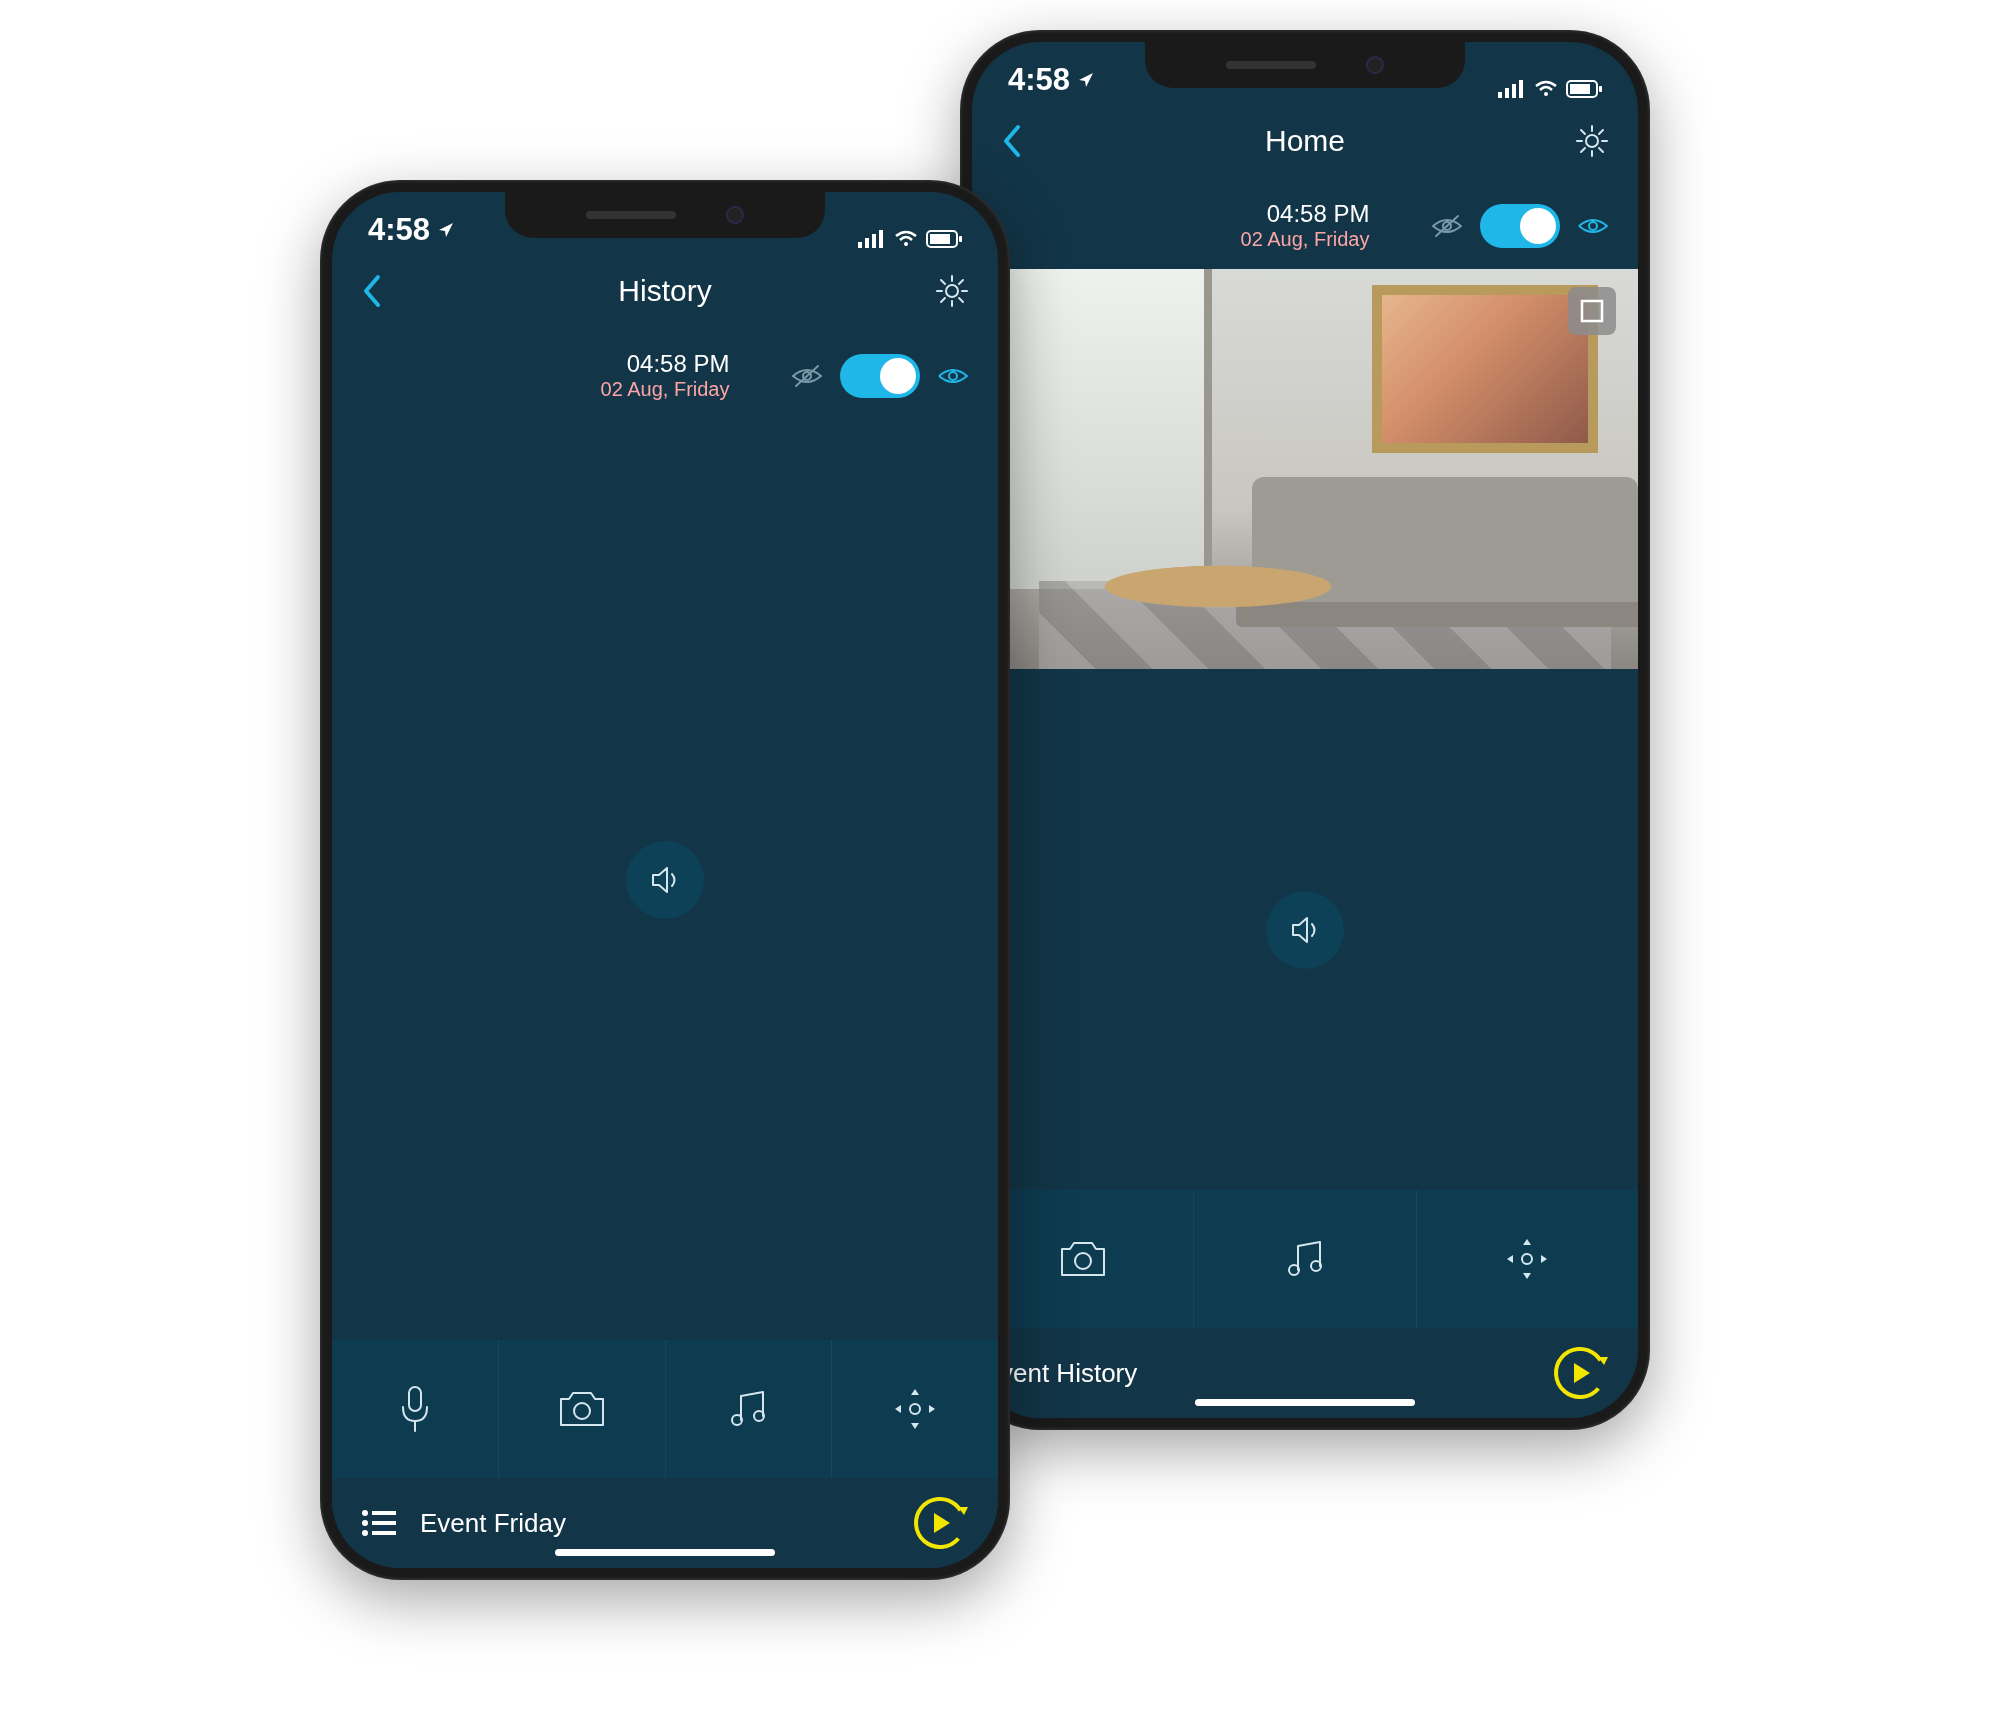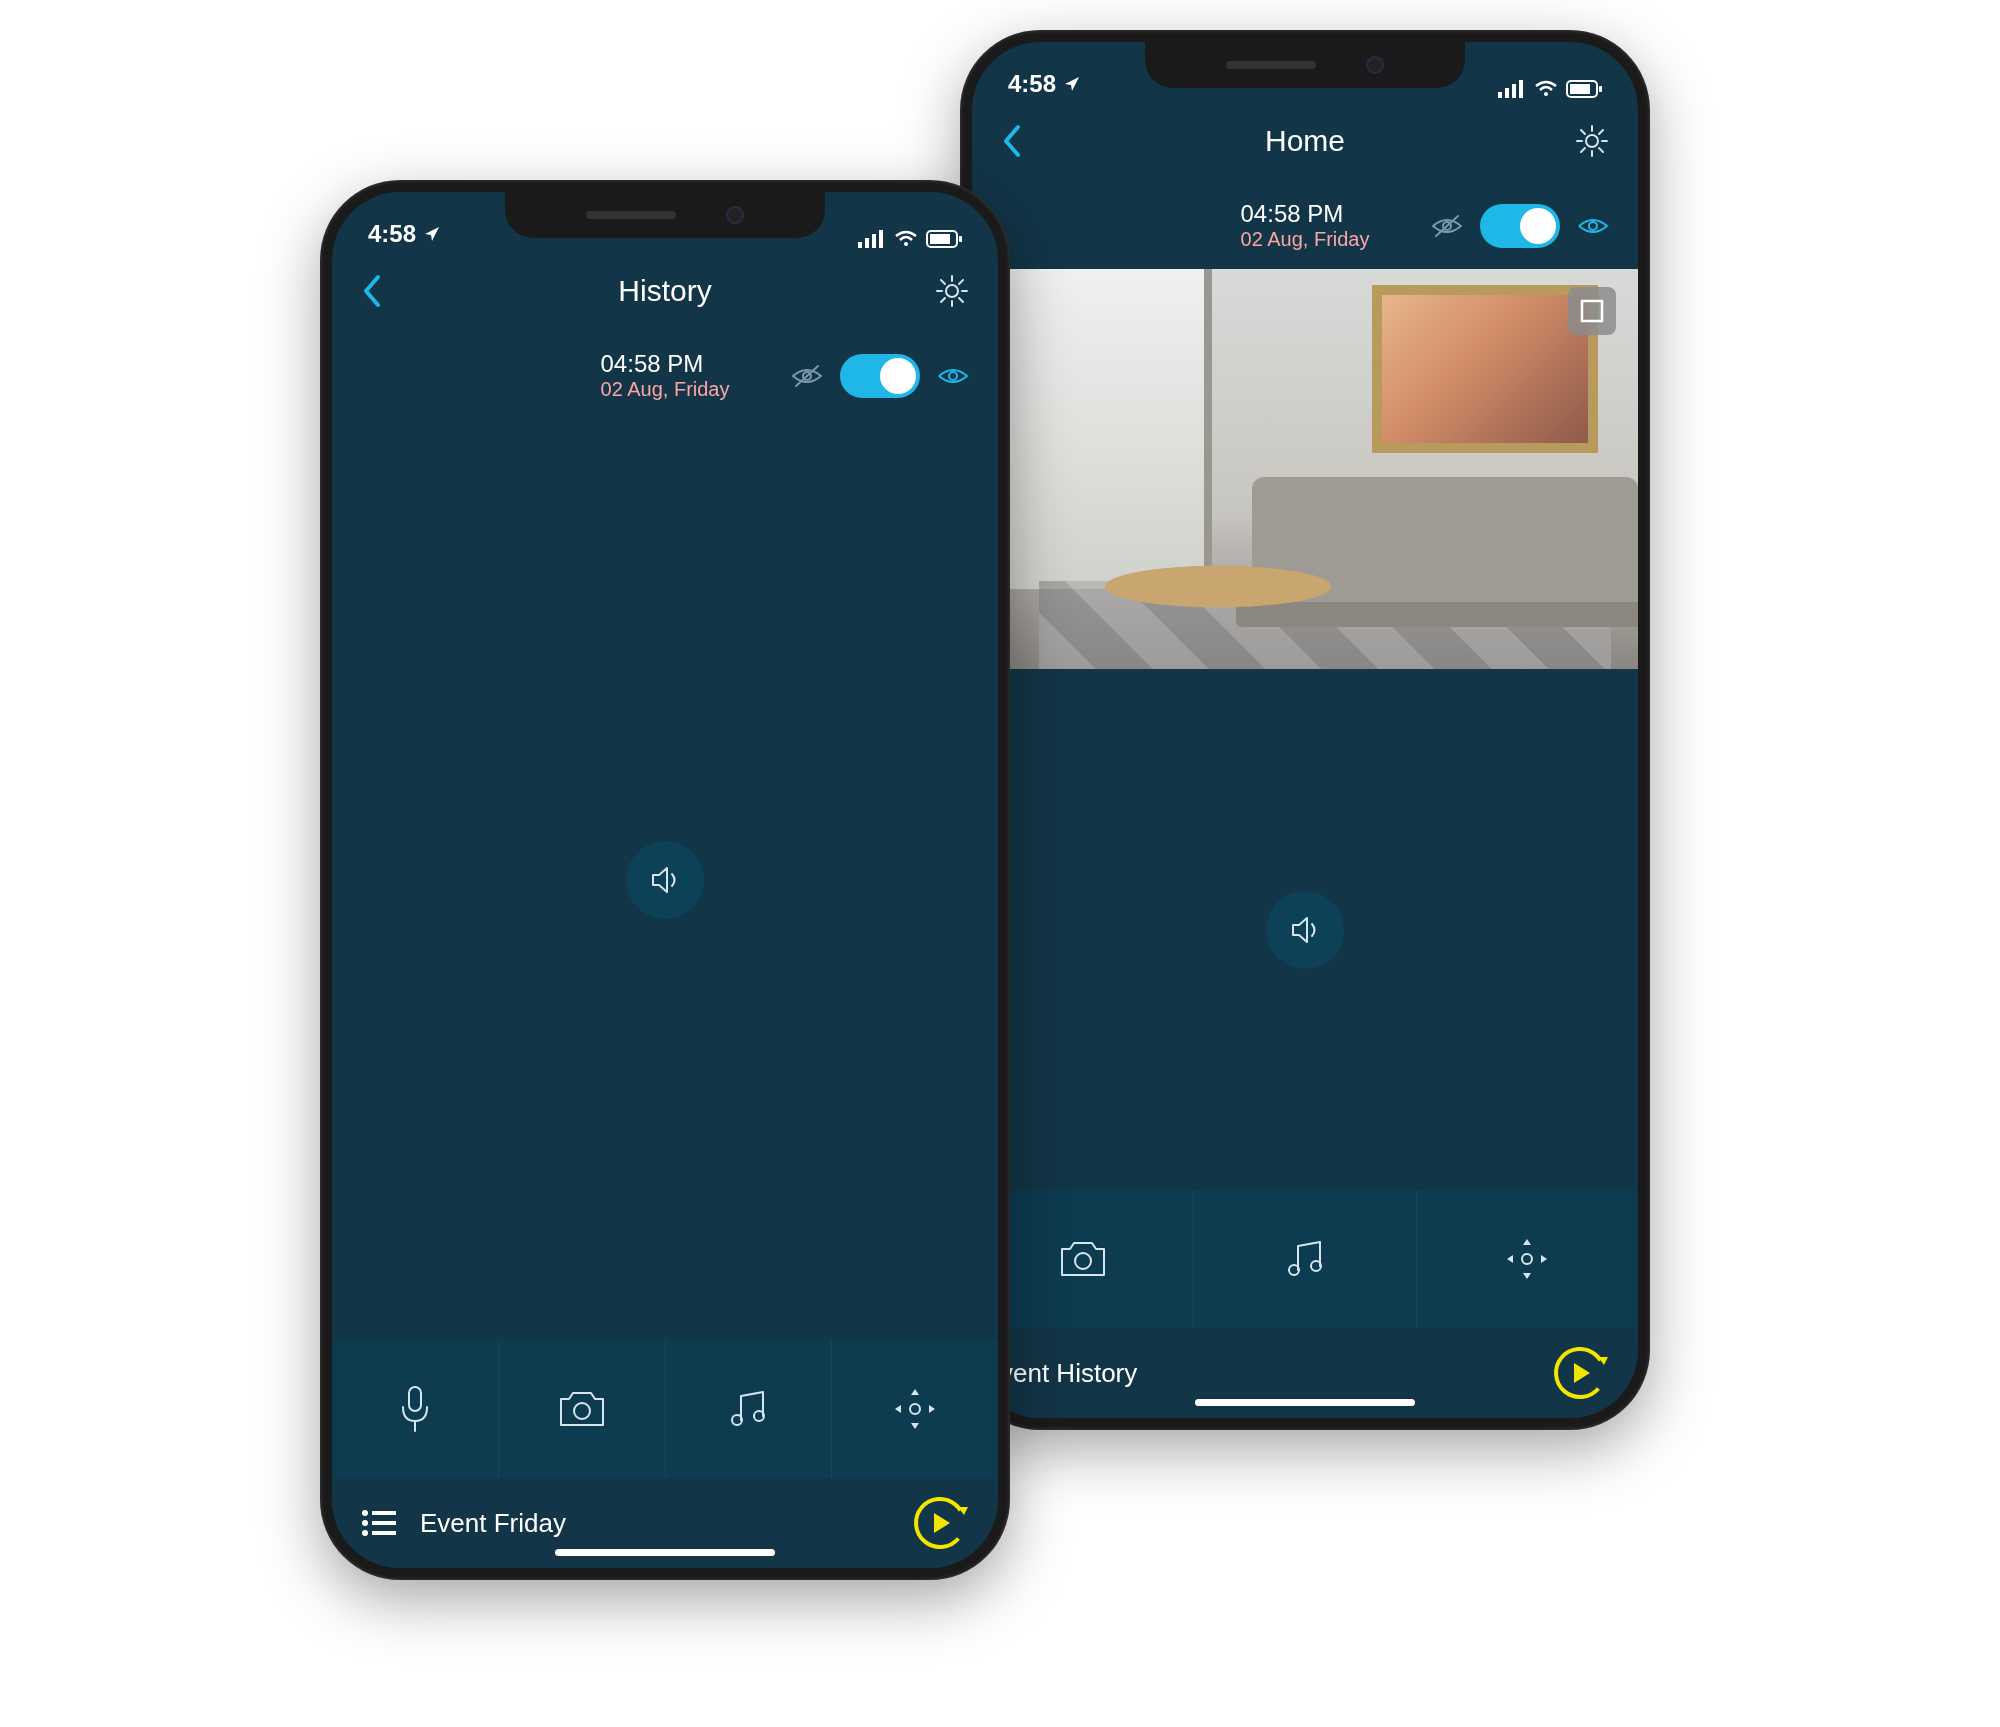--- a/index.html
+++ b/index.html
@@ -50,42 +50,42 @@
     content:"";
     width:14px; height:14px; background:#222; border: 2px solid #2a2a4a; border-radius:50%;
   }
   .status-bar {
     height: 60px;
     display: flex;
     justify-content: space-between;
     align-items: flex-end;
     padding: 0 36px 4px;
     color: #fff;
-    font-size: 24px;
+    font-size: 31px;
     font-weight: 600;
   }
   .status-left { display:flex; align-items:center; gap:6px;}
   .status-right { display:flex; align-items:center; gap:8px;}
   .nav-bar {
     height: 78px;
     display: flex;
     align-items: center;
     justify-content: space-between;
     padding: 0 28px;
   }
   .nav-title { color:#fff; font-size: 30px; font-weight:500; position:absolute; left:50%; transform:translateX(-50%);}
   .time-row {
     display:flex;
     align-items:center;
     justify-content: center;
     gap: 28px;
     padding: 20px 28px 18px;
     position: relative;
   }
-  .time-block { text-align:left; }
+  .time-block { text-align:right; }
   .time { color:#fff; font-size:24px; }
   .date { color:#fca5a5; font-size:20px; }
   .toggle-wrap {
     position:absolute;
     right: 28px;
     display:flex;
     align-items:center;
     gap:16px;
   }
   .toggle {

